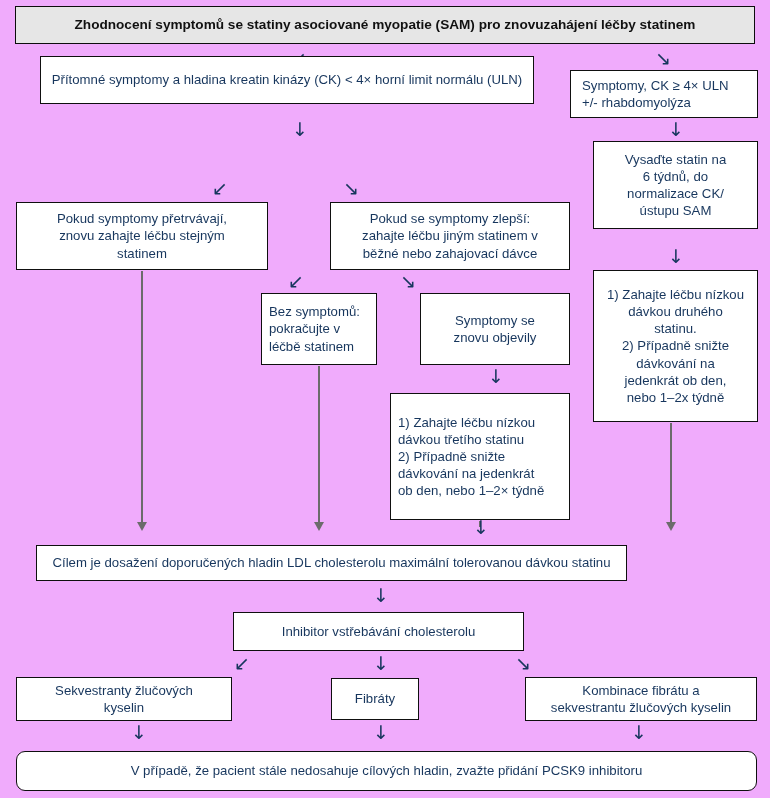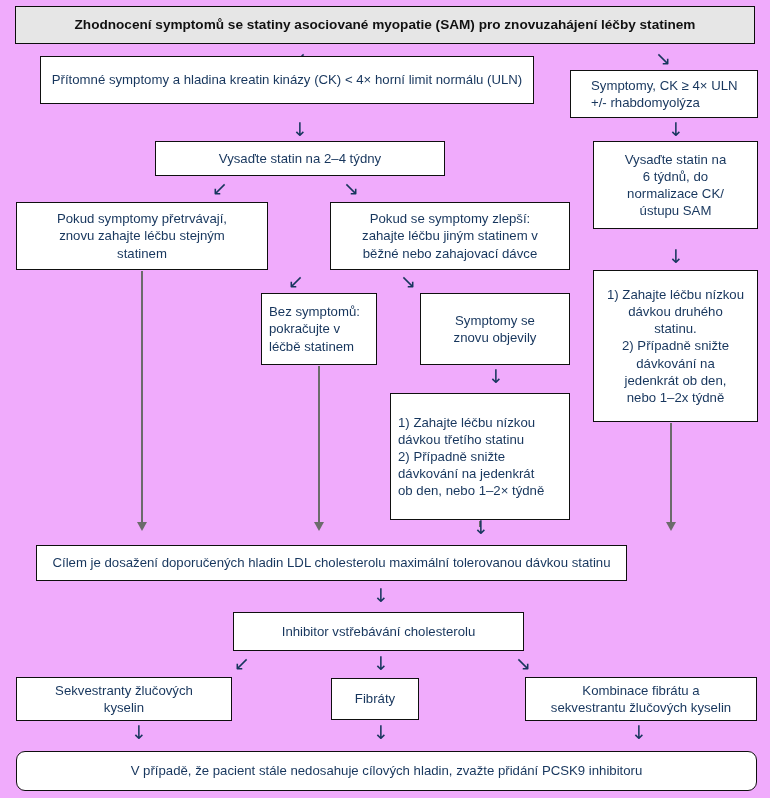--- a/index.html
+++ b/index.html
@@ -67,27 +67,26 @@
 
 <div id="canvas">
 
   <div class="box header" style="left:15px; top:6px; width:740px; height:38px;">Zhodnocení symptomů se statiny asociované myopatie (SAM) pro znovuzahájení léčby statinem</div>
 
   <div class="arrow" style="left:291px; top:49px;">↙</div>
   <div class="arrow" style="left:655px; top:49px;">↘</div>
 
   <div class="box" style="left:40px; top:56px; width:494px; height:48px;">Přítomné symptomy a hladina kreatin kinázy (CK) &lt; 4× horní limit normálu (ULN)</div>
 
-  <div class="box left-align" style="left:570px; top:70px; width:188px; height:48px; padding-left:20px;">Symptomy, CK ≥ 4× ULN
+  <div class="box left-align" style="left:570px; top:70px; width:188px; height:48px; padding-left:11px;">Symptomy, CK ≥ 4× ULN
 +/- rhabdomyolýza</div>
 
   <div class="arrow" style="left:292px; top:120px;">↓</div>
   <div class="arrow" style="left:668px; top:120px;">↓</div>
 
-  <div class="box" style="left:155px; top:141px; width:290px; height:35px;">Vysaďte statin na 2–4 týdny</div>
 
   <div class="box" style="left:593px; top:141px; width:165px; height:88px;">Vysaďte statin na
 6 týdnů, do
 normalizace CK/
 ústupu SAM</div>
 
   <div class="arrow" style="left:212px; top:179px;">↙</div>
   <div class="arrow" style="left:343px; top:179px;">↘</div>
   <div class="arrow" style="left:668px; top:247px;">↓</div>
 

